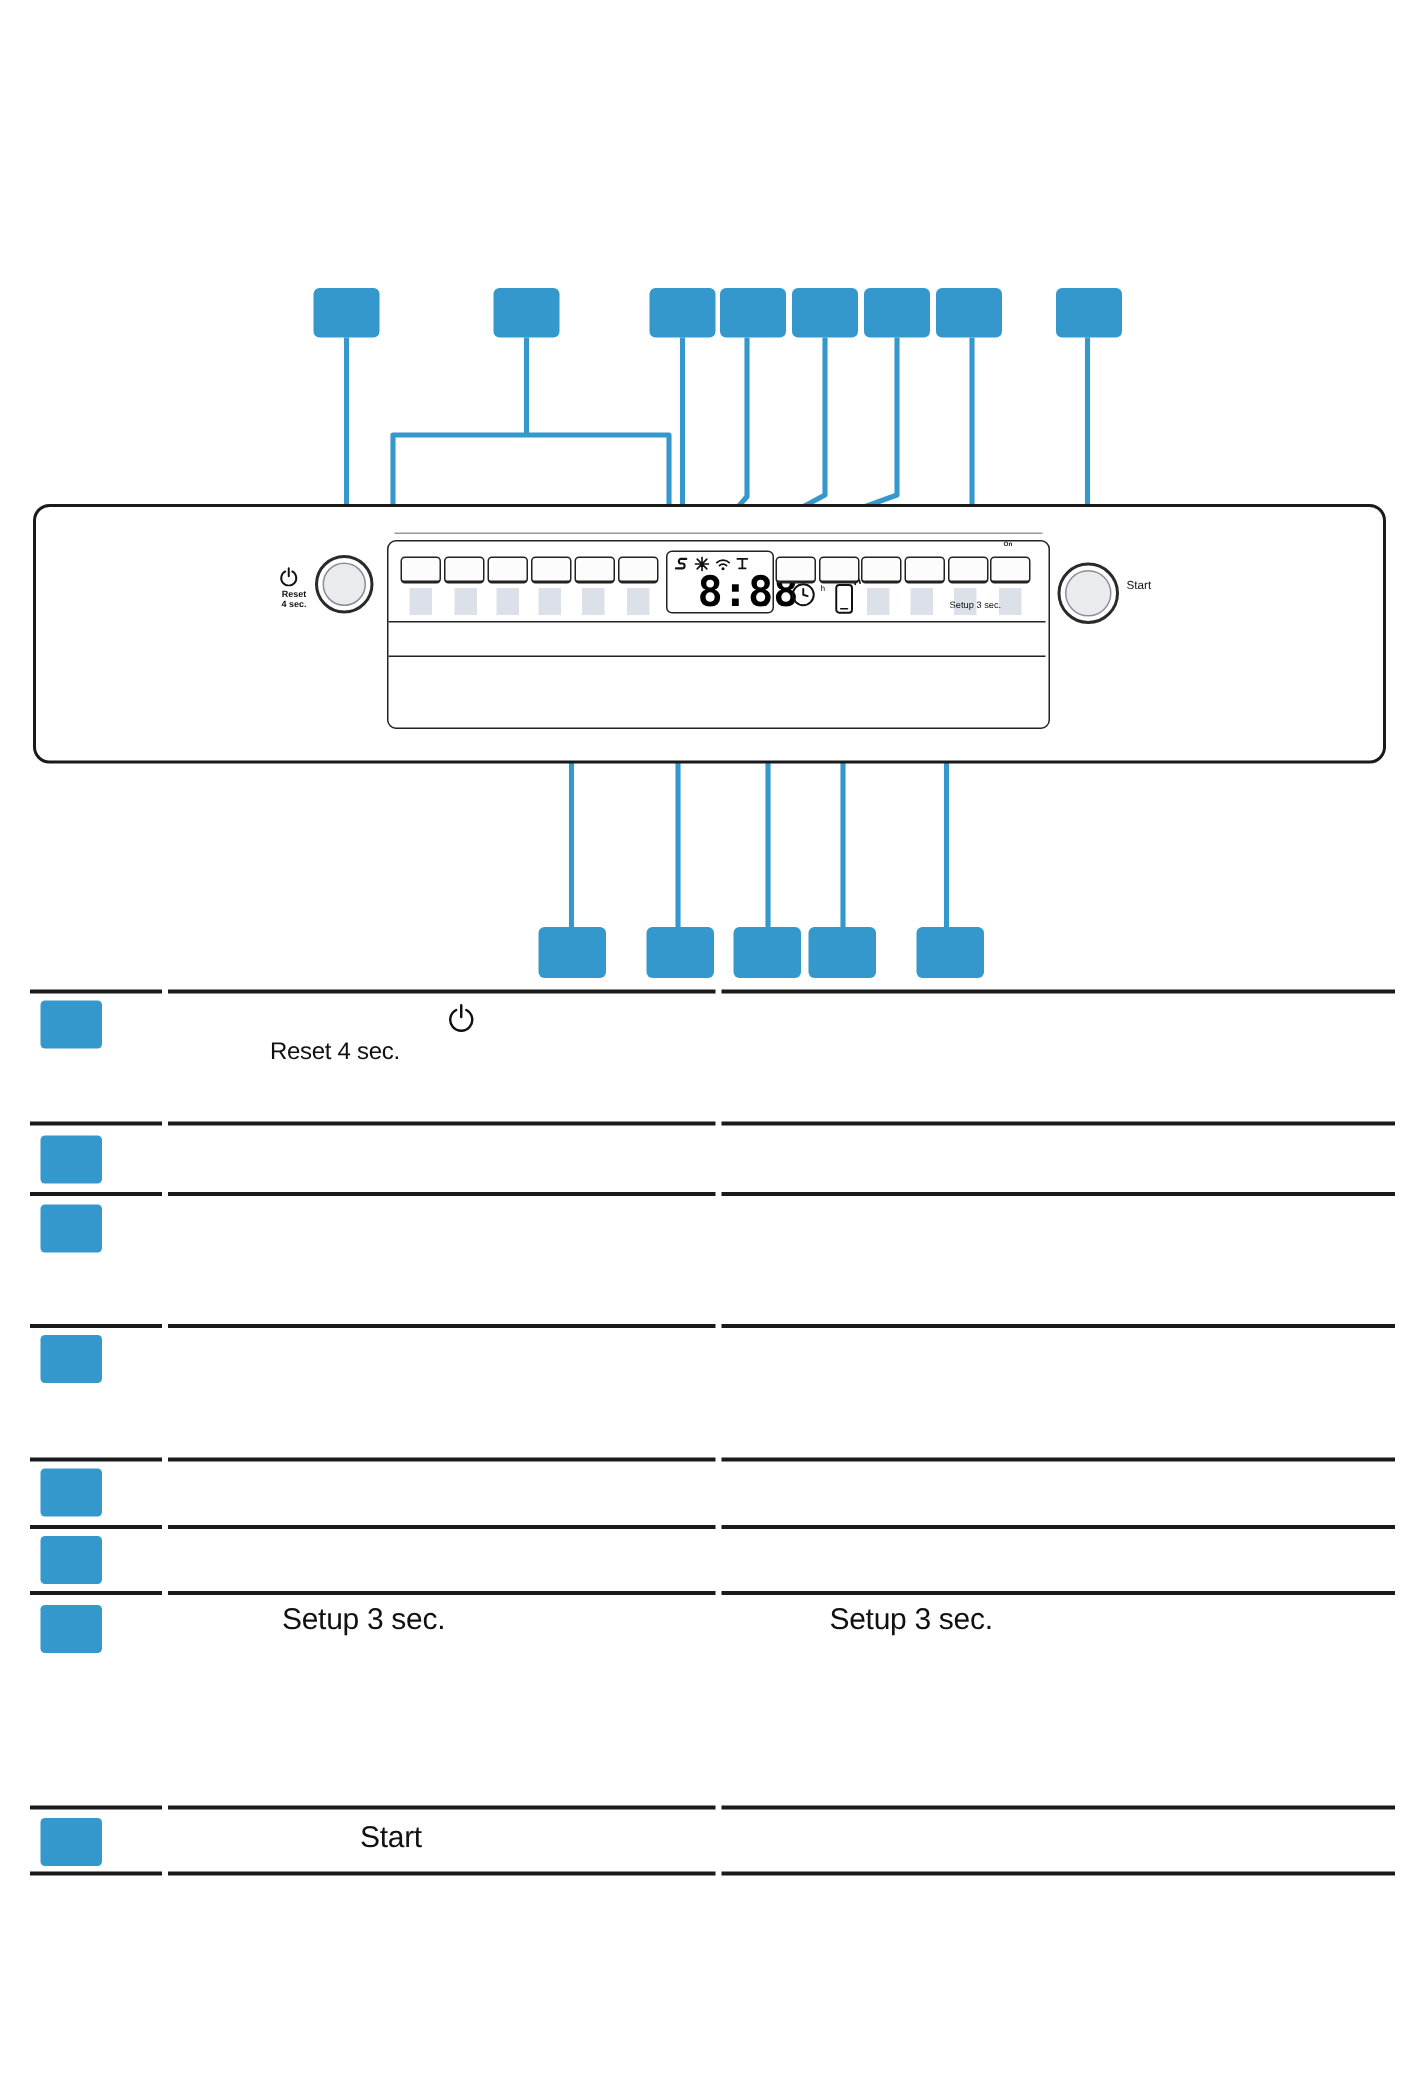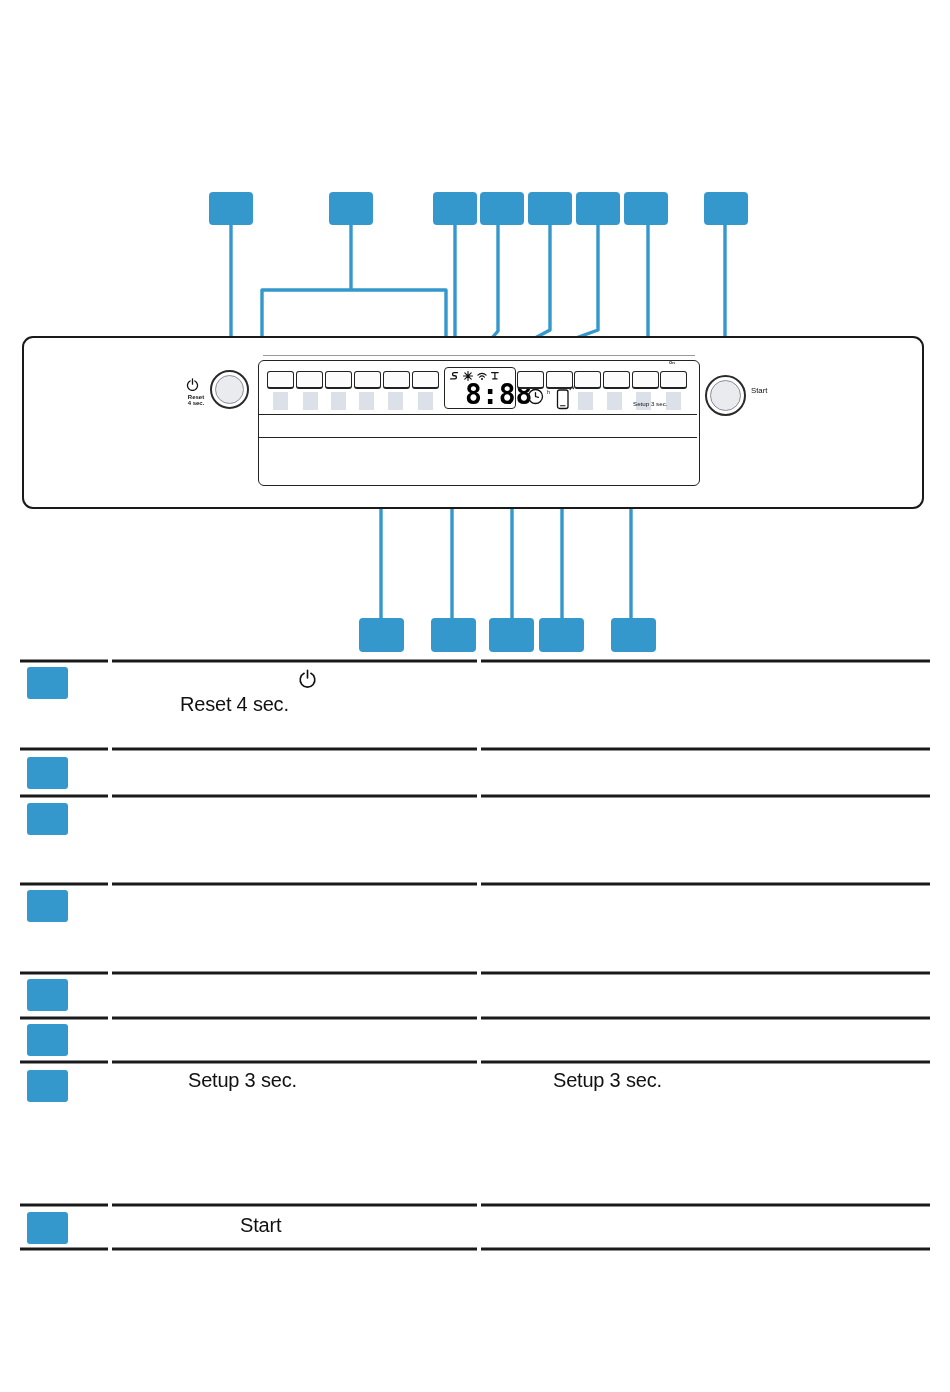--- a/index.html
+++ b/index.html
@@ -22,21 +22,21 @@
   .circle-outer{position:absolute;border:2px solid #2a2a2a;border-radius:50%;background:#fff;box-sizing:border-box;}
   .circle-inner{position:absolute;border:1px solid #8a8f96;border-radius:50%;background:#e9ebef;box-sizing:border-box;}
   .display-box{position:absolute;left:444px;top:367px;width:72px;height:42px;
                border:1.4px solid #222;border-radius:4px;background:#fff;box-sizing:border-box;}
   .digits{position:absolute;left:449px;top:381px;font-family:"DejaVu Sans Mono",monospace;
           font-weight:bold;font-size:28px;line-height:1;letter-spacing:0;color:#000;margin-left:16px;}
   .digit-dot{position:absolute;left:508px;top:401px;width:3px;height:3px;background:#000;}
   .mt{position:absolute;font-family:"Liberation Sans",sans-serif;font-size:10px;line-height:10.5px;
       color:#111;white-space:nowrap;transform-origin:0 0;}
   .legend-text{position:absolute;font-size:20px;letter-spacing:-0.2px;color:#111;white-space:nowrap;}
-  .legend-text.big{font-size:20px;}
+  .legend-text.big{font-size:16px;}
   .icon-stroke{stroke:#111;fill:none;stroke-linecap:round;stroke-linejoin:round;}
 </style>
 </head>
 <body>
 
 <div class="page">
 
   <svg class="overlay" width="950" height="1392">
 
     <path stroke="#1a1a1a" stroke-width="2.8" fill="none" d="

